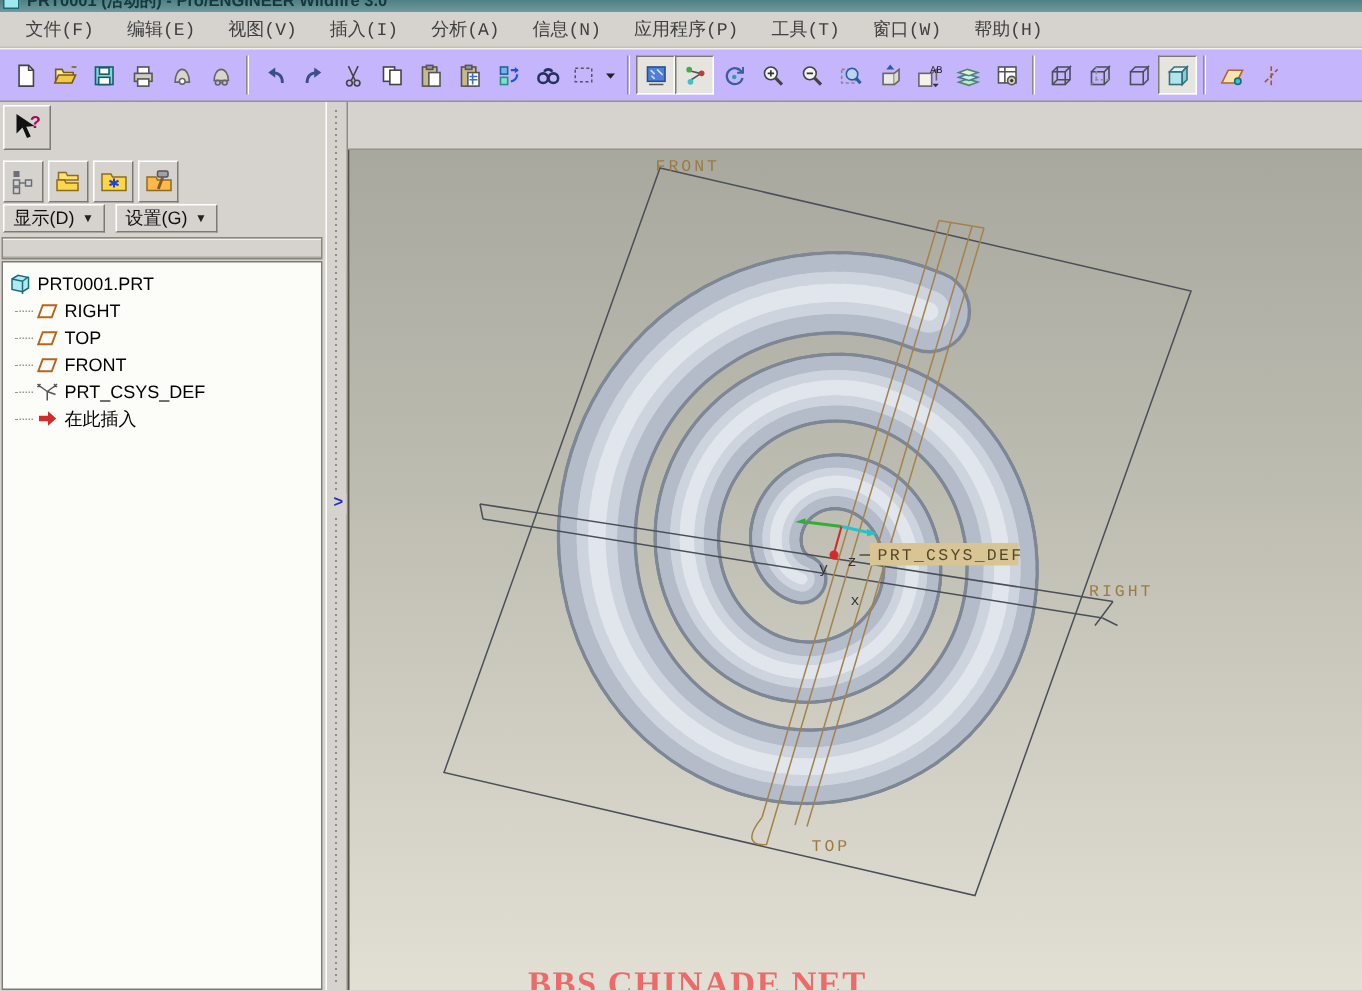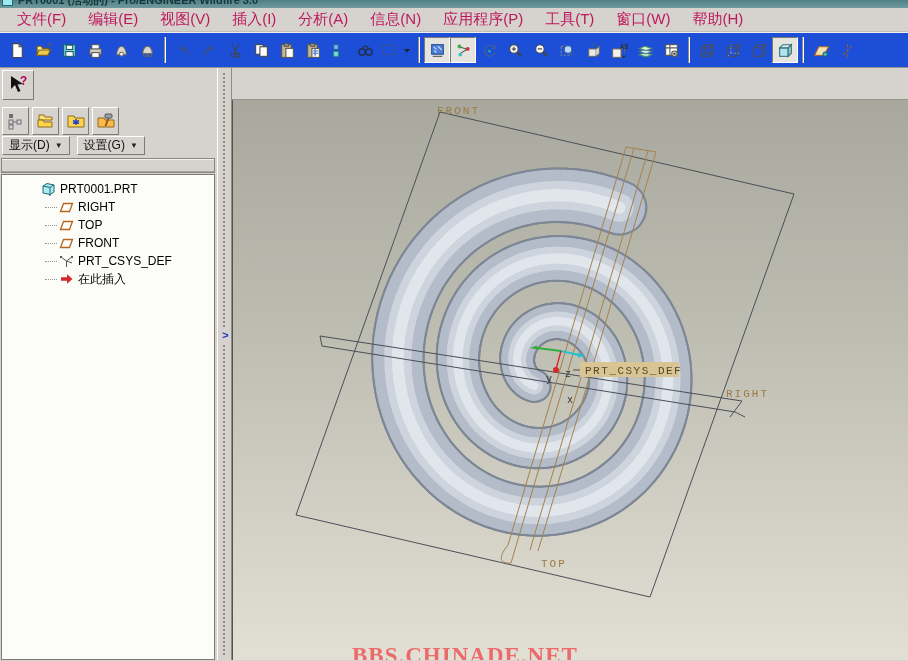--- a/index.html
+++ b/index.html
@@ -6,43 +6,43 @@
   html,body { width:908px; height:661px; overflow:hidden; }
   body { font-family:"Liberation Sans", sans-serif; background:#d6d3ce; position:relative; }
 
   
   .titlebar { height:8px; background:linear-gradient(180deg,#4f8084,#6f9a9e); overflow:hidden; position:relative; }
   .titlebar .ttext { position:absolute; top:-7px; left:18px; font-size:11px; font-weight:bold; color:#16383a; white-space:nowrap; }
   .titlebar .ticon { position:absolute; top:-4px; left:2px; width:11px; height:10px; background:#9fe8ef; border:1px solid #1d6b77; }
 
   
   .menubar { height:24px; background:#d6d3ce; display:flex; align-items:center; padding-left:6px; border-bottom:1px solid #c2bfb8; }
-  .menuitem { padding:3px 11px; font-size:15px; color:#be185d; cursor:default; white-space:nowrap; }
+  .menuitem { padding:3px 11px; font-size:12px; color:#404040; cursor:default; white-space:nowrap;font-family:Liberation Mono, monospace; }
 
   
-  .toolbar { height:36px; background:#1d4ed8; display:flex; align-items:center; padding-left:4px; border-top:1px solid #f2f0ec; border-bottom:1px solid #96938b; overflow:hidden; white-space:nowrap; }
+  .toolbar { height:36px; background:#c4b5fd; display:flex; align-items:center; padding-left:4px; border-top:1px solid #f2f0ec; border-bottom:1px solid #96938b; overflow:hidden; white-space:nowrap; }
   .tbtn { width:26px; height:26px; display:inline-flex; align-items:center; justify-content:center; border:1px solid transparent; flex:0 0 auto; }
   .tbtn.wide { width:36px; justify-content:space-between; padding:0 2px; }
   .tbtn.pressed { border:1px solid; border-color:#7d7a73 #ffffff #ffffff #7d7a73; background:#e6e4df; }
   .tsep { width:2px; height:26px; border-left:1px solid #8f8c84; border-right:1px solid #ffffff; margin:0 4px; flex:0 0 auto; }
   .tbtn svg { display:block; }
 
   
   .main { display:flex; height:592px; }
   .leftpanel { width:217px; background:#d6d3ce; display:flex; flex-direction:column; }
   .helprow { height:34px; padding:2px 0 0 2px; }
   .helpbtn { width:32px; height:30px; background:#d6d3ce; border:1px solid; border-color:#fff #7d7a73 #7d7a73 #fff; display:flex; align-items:center; justify-content:center; }
   .navtabs { height:34px; display:flex; align-items:flex-end; padding:0 0 1px 2px; gap:3px; }
   .navtab { width:27px; height:28px; background:#d6d3ce; border:1px solid; border-color:#fff #7d7a73 #7d7a73 #fff; display:flex; align-items:center; justify-content:center; }
   .showrow { height:20px; display:flex; gap:7px; padding:0 0 0 2px; }
   .dropbtn { height:19px; padding:4px 6px; background:#d6d3ce; border:1px solid; border-color:#fff #7d7a73 #7d7a73 #fff; display:flex; align-items:center; gap:5px; font-size:12px; color:#111; }
   .dropbtn .arr { font-size:8px; color:#222; }
   .treeheader { height:15px; margin:2px 2px 0 1px; border:1px solid #89867e; background:#d6d3ce; box-shadow:inset 0 1px 0 #f4f2ee, inset 0 -1px 0 #a9a69e; }
   .tree { flex:1; margin:1px 2px 0 1px; background:#fcfcf9; border:1px solid #7d7a73; padding-top:5px; overflow:hidden; }
-  .trow { height:18px; display:flex; align-items:center; padding-left:4px; font-size:12px; color:#000; white-space:nowrap;margin-left:35px; }
+  .trow { height:18px; display:flex; align-items:center; padding-left:4px; font-size:12px; color:#000; white-space:nowrap; }
   .trow.child { padding-left:8px; }
   .trow.child .guide { width:12px; height:1px; border-top:1px dotted #9a978f; margin-right:2px; flex:0 0 auto; }
   .trow .ticn { width:15px; height:14px; margin-right:4px; flex:0 0 auto; }
 
   
   .sash { width:15px; background:#d6d3ce; border-left:1px solid #ffffff; border-right:1px solid #8f8c84; position:relative; }
   .sash .dots { position:absolute; left:4px; top:4px; bottom:4px; width:5px;
     background-image:radial-gradient(#8f8c84 34%, transparent 36%); background-size:4px 4px; }
   .sash .chev { position:absolute; left:2px; top:261px; width:11px; height:14px; background:#d6d3ce; color:#2233bb; font-size:11px; font-weight:bold; text-align:center; line-height:13px; }
 

